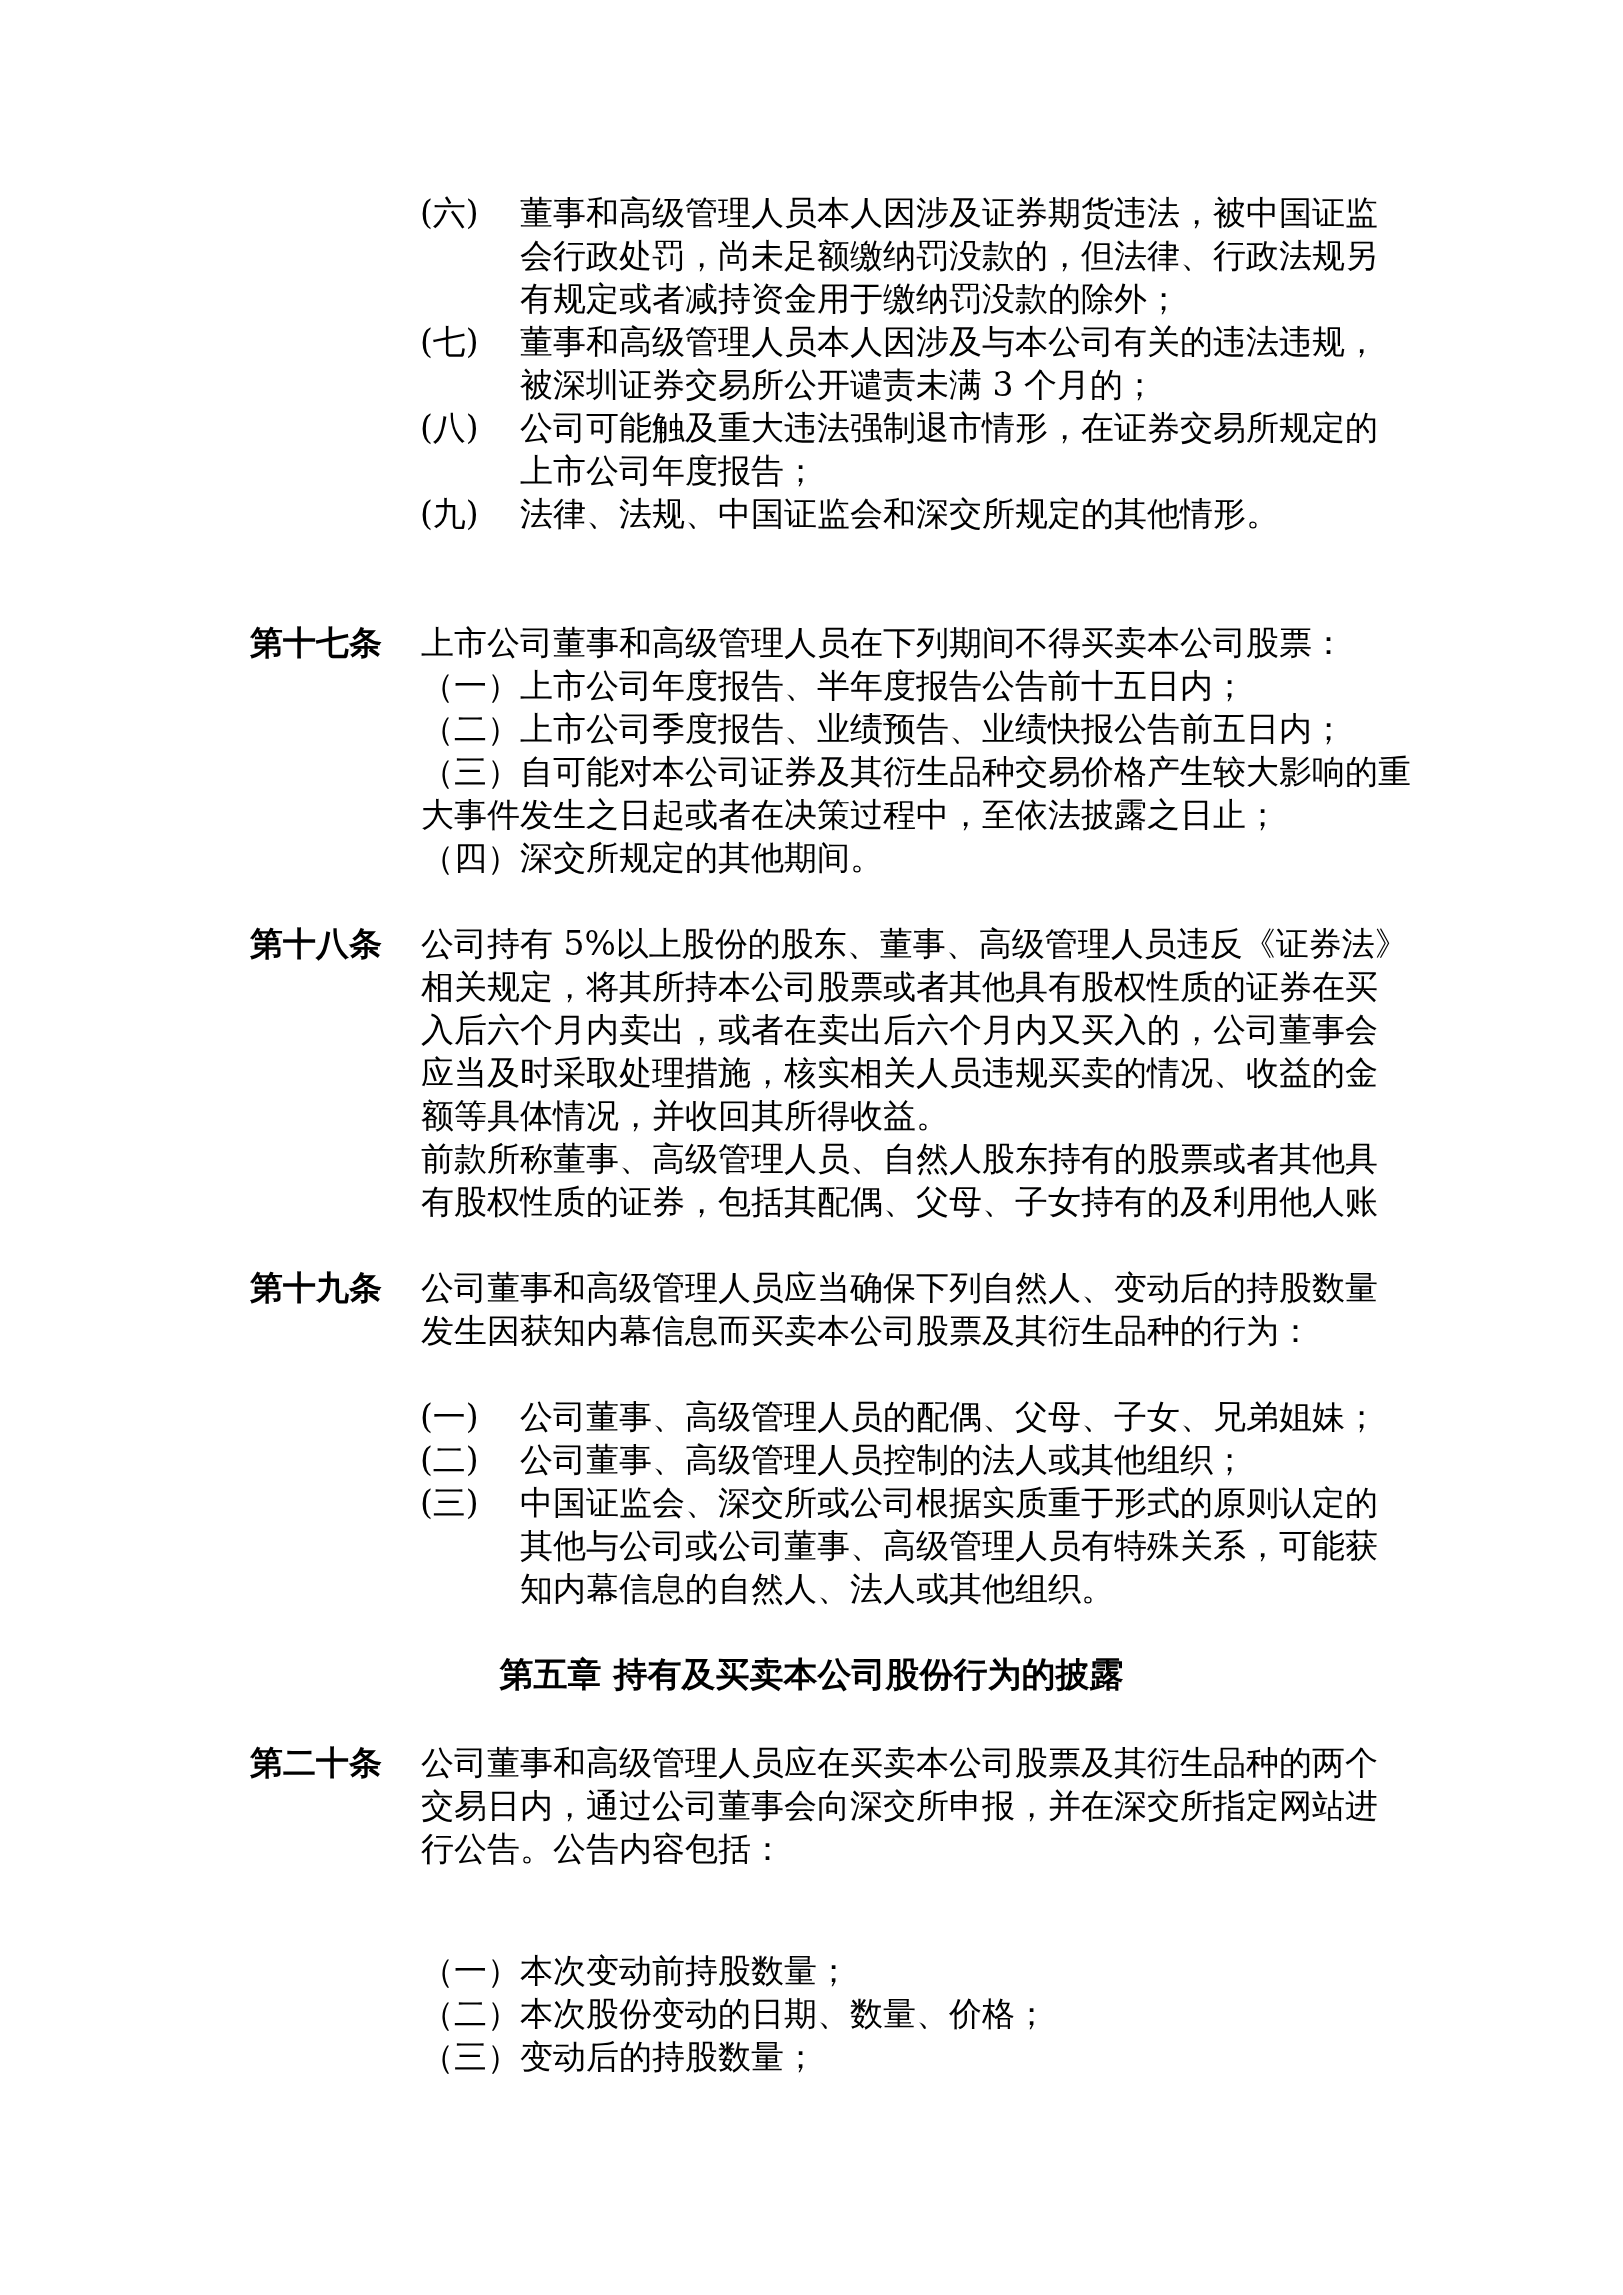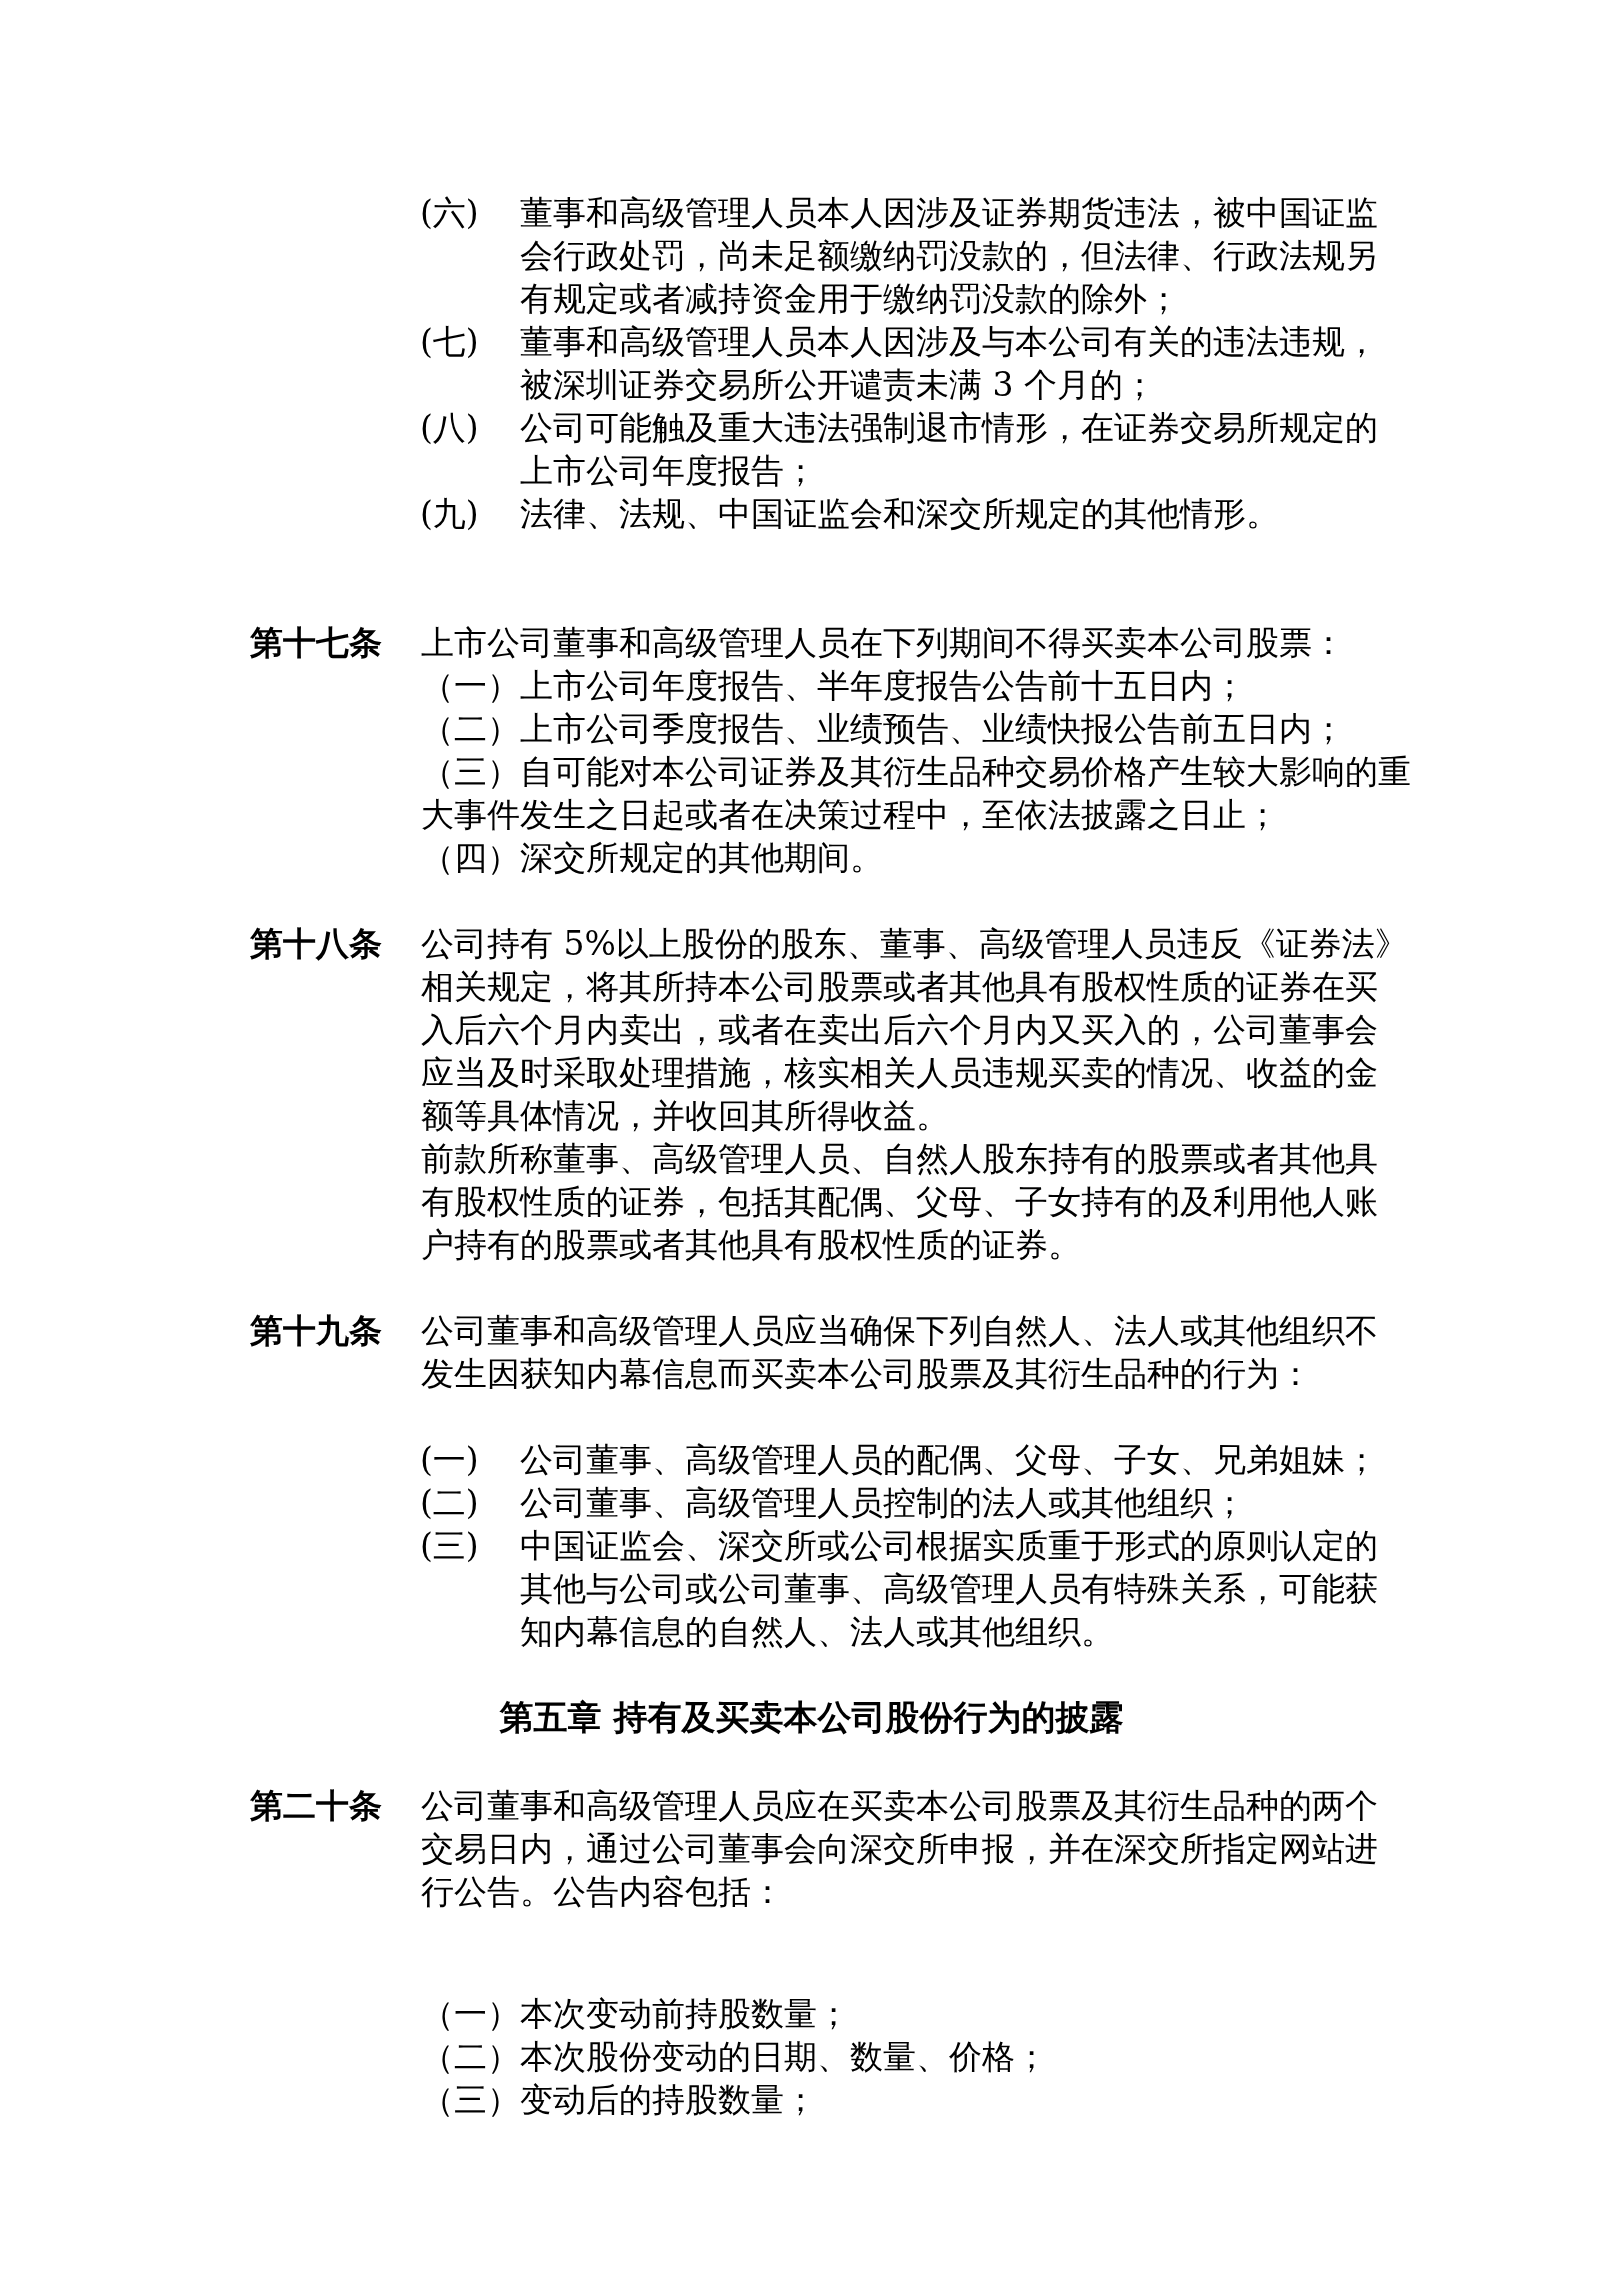--- a/index.html
+++ b/index.html
@@ -99,30 +99,29 @@
   <section class="article">
     <span class="article-label">第十八条</span>
     <div class="article-body">
       <div class="line">公司持有 5%以上股份的股东、董事、高级管理人员违反《证券法》</div>
       <div class="line">相关规定，将其所持本公司股票或者其他具有股权性质的证券在买</div>
       <div class="line">入后六个月内卖出，或者在卖出后六个月内又买入的，公司董事会</div>
       <div class="line">应当及时采取处理措施，核实相关人员违规买卖的情况、收益的金</div>
       <div class="line">额等具体情况，并收回其所得收益。</div>
       <div class="line">前款所称董事、高级管理人员、自然人股东持有的股票或者其他具</div>
       <div class="line">有股权性质的证券，包括其配偶、父母、子女持有的及利用他人账</div>
-      <div class="line">户持有的股票或者其他具有股权性质的证券。</div>
     </div>
   </section>
 
   <div class="sp-66"></div>
 
   <section class="article">
     <span class="article-label">第十九条</span>
     <div class="article-body">
-      <div class="line">公司董事和高级管理人员应当确保下列自然人、法人或其他组织不</div>
+      <div class="line">公司董事和高级管理人员应当确保下列自然人、变动后的持股数量</div>
       <div class="line">发生因获知内幕信息而买卖本公司股票及其衍生品种的行为：</div>
     </div>
   </section>
 
   <div class="sp-66"></div>
 
   <section class="hang-list">
     <div class="hang-item">
       <span class="hang-marker">(一)</span>
       <div class="hang-lines">

